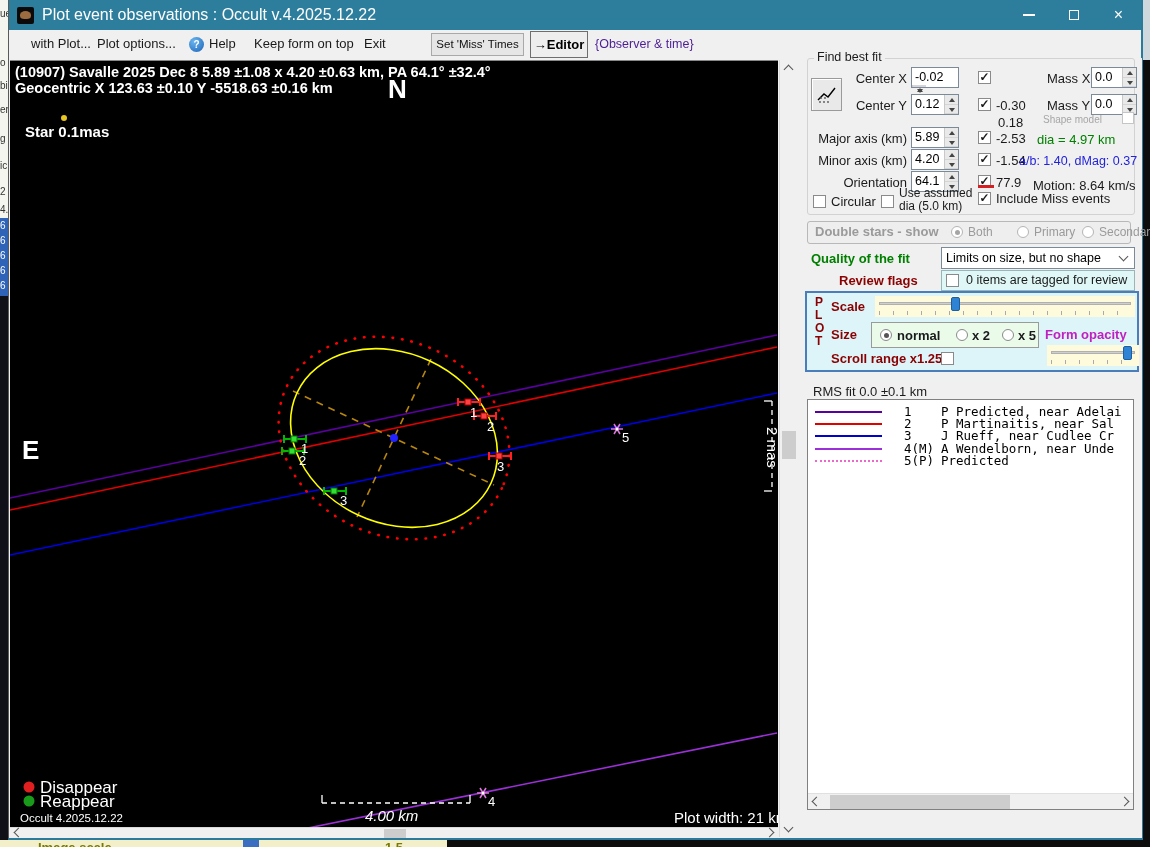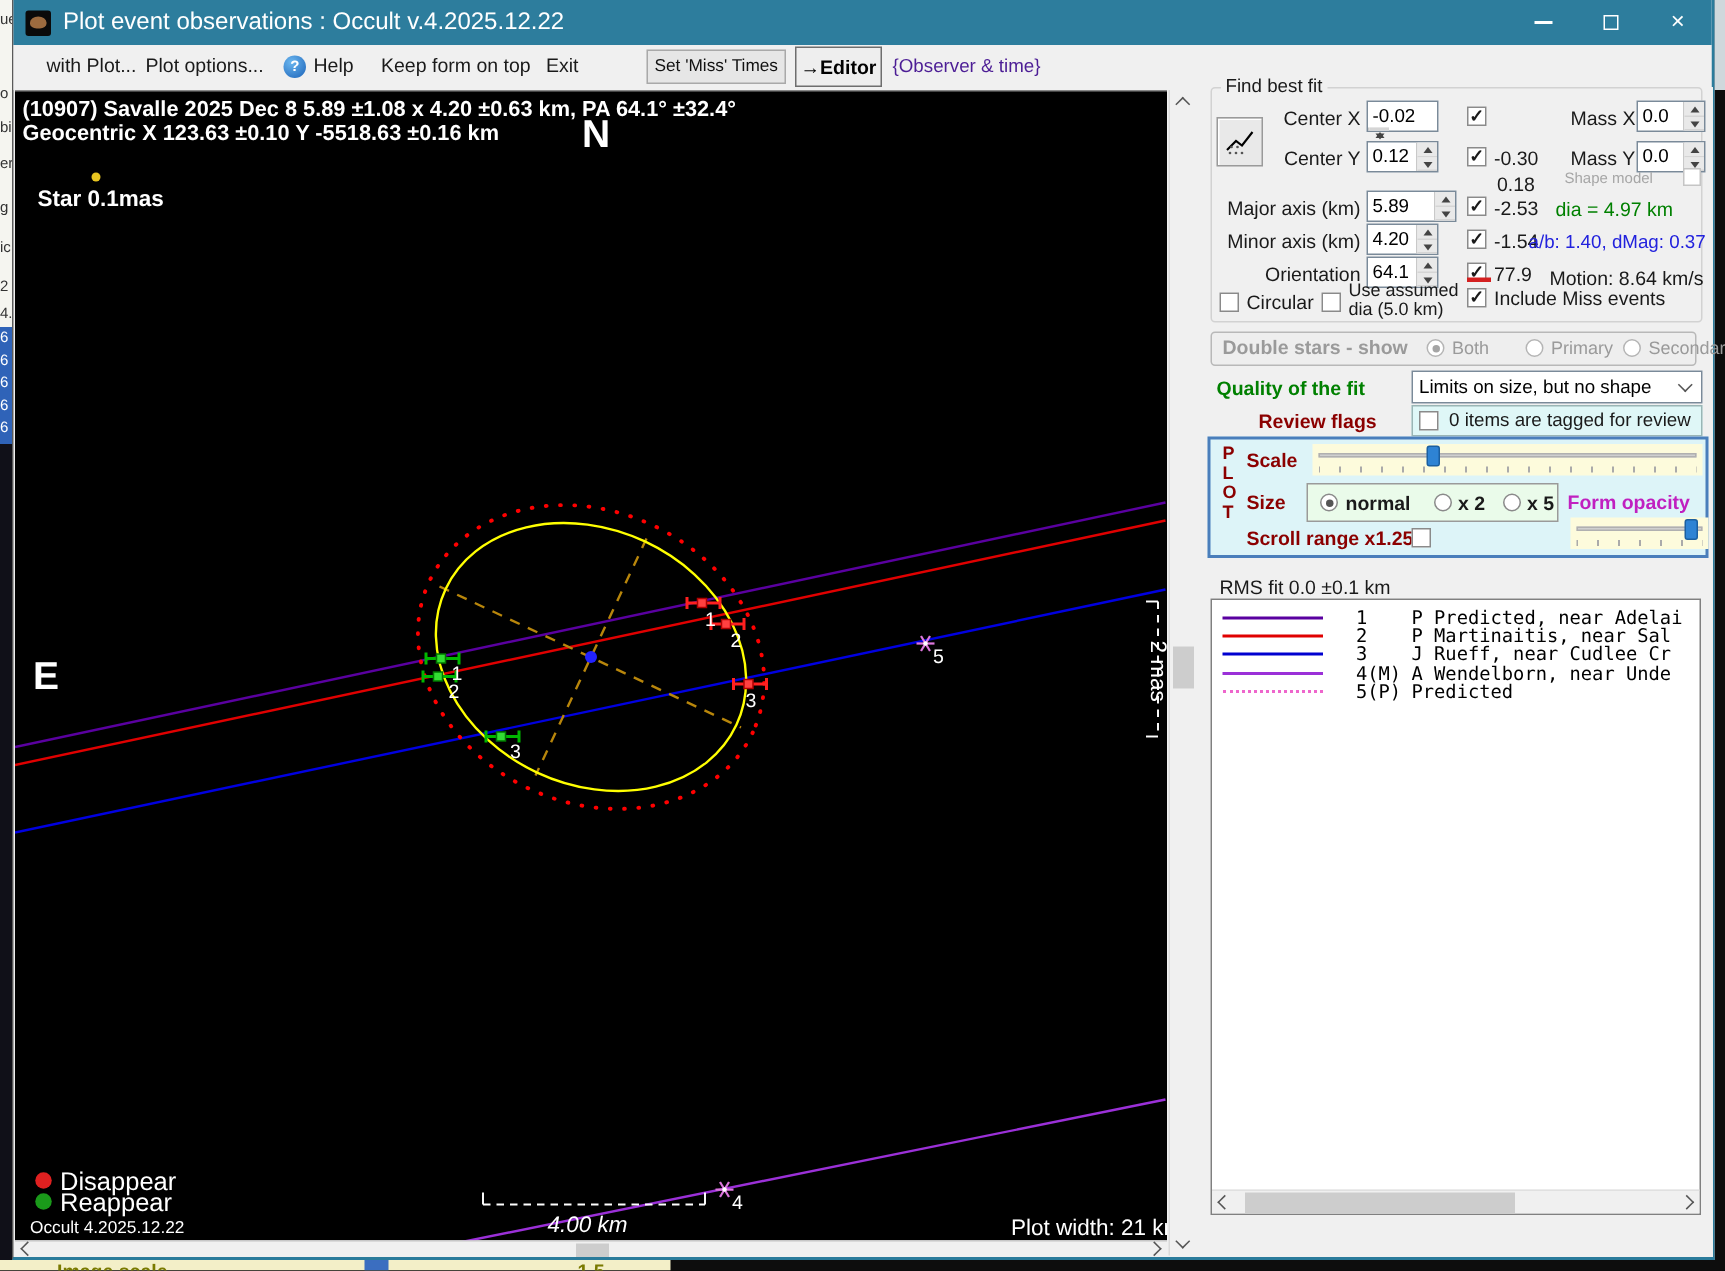--- a/index.html
+++ b/index.html
@@ -357,21 +357,21 @@
           <span class="spin-btns">
             <span class="up"></span>
             <span class="dn"></span>
           </span>
       </div>
 
       <span class="lbl gray-txt" style="left:242px; top:56px; font-size:10px;">Shape model</span>
       <div class="checkbox" style="left:321px; top:54px; width:12px; height:12px; border-color:#c5c5c5;"></div>
 
       <span class="lbl lbl-r" style="left:10px; top:73px; width:96px;">Major axis (km)</span>
-      <div class="spinner" style="left:110px; top:69px; width:60px;">
+      <div class="spinner" style="left:110px; top:69px; width:48px;">
         <span class="spin-val">5.89</span>
           <span class="spin-btns">
             <span class="up"></span>
             <span class="dn"></span>
           </span>
       </div>
       <div class="checkbox checked" style="left:177px; top:73px;"></div>
       <span class="lbl" style="left:195px; top:73px;">-2.53</span>
       <span class="lbl green-txt" style="left:236px; top:74px;">dia = 4.97 km</span>
 

